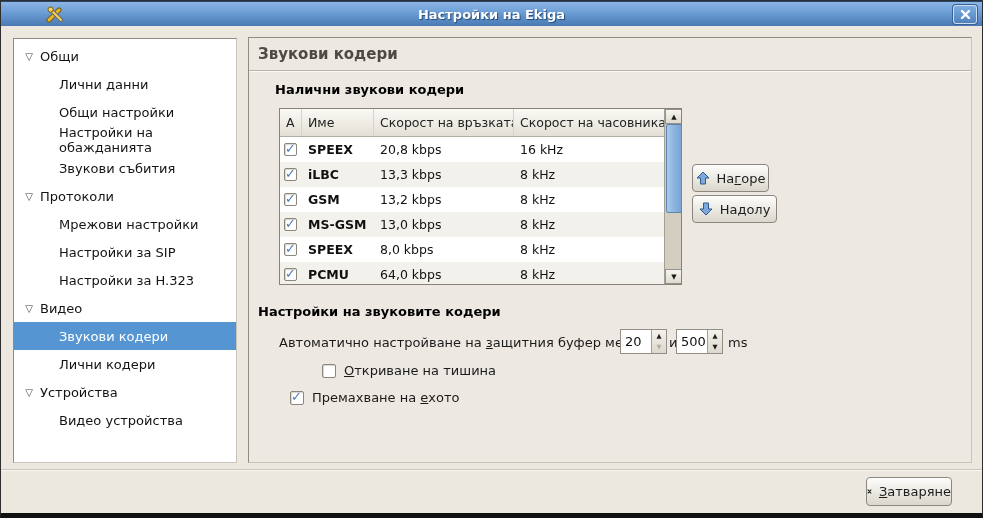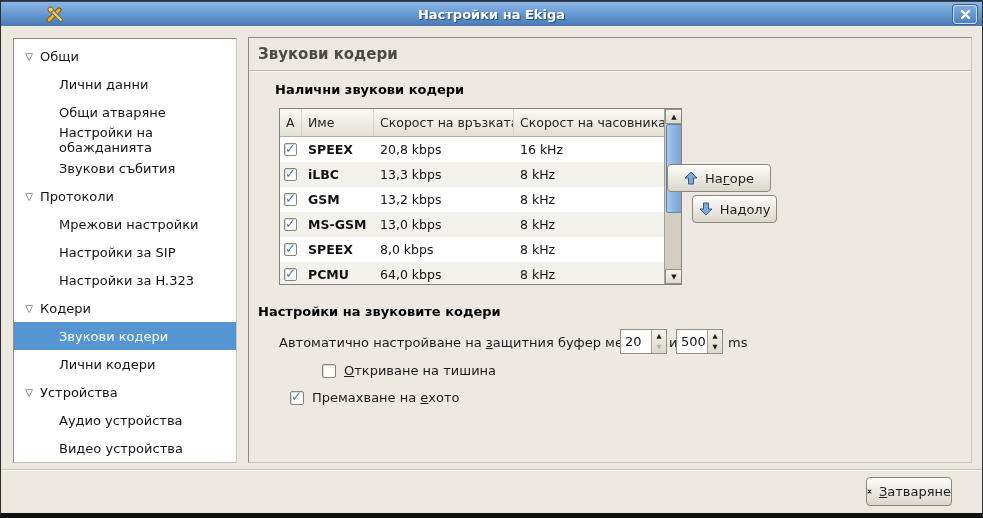--- a/index.html
+++ b/index.html
@@ -75,21 +75,21 @@
   .sbtn.down{bottom:0;}
   .sthumb{position:absolute;left:1px;top:15px;width:16px;height:89px;border:1px solid #5d83ab;border-radius:2px;
         background:linear-gradient(90deg,#a9c9ea 0%,#8cb4e0 50%,#7aa5d4 100%);}
   
   .gbtn{
     position:absolute;border:1px solid #8b877e;border-radius:4px;
     background:linear-gradient(180deg,#fdfdfc 0%,#ebe8e1 55%,#dad6cc 100%);
     box-shadow:inset 0 1px 0 #fff;display:flex;align-items:center;justify-content:center;
     font-size:13px;color:#1e1e1e;gap:7px;cursor:pointer;
   }
-  .btn-up{left:418px;top:126px;width:104px;height:28px;}
+  .btn-up{left:443px;top:126px;width:77px;height:28px;}
   .btn-down{left:443px;top:157px;width:85px;height:28px;}
   .mn{text-decoration:underline;}
   
   .jitter-label{position:absolute;left:30px;top:297px;font-size:13px;color:#1b1b1b;}
   .spin{position:absolute;top:291px;width:47px;height:25px;background:#fff;border:1px solid #938f86;display:flex;}
   .spin input{flex:1;width:26px;border:none;outline:none;font-size:13px;padding-left:4px;background:#fff;color:#111;}
   .steppers{width:15px;flex:none;border-left:1px solid #a39f95;display:flex;flex-direction:column;
     background:linear-gradient(180deg,#f4f2ec,#dcd8cd);}
   .steppers span{flex:1;font-size:6.5px;display:flex;align-items:center;justify-content:center;color:#1d1d1d;}
   .steppers span.dis{color:#b3afa5;}
@@ -127,21 +127,21 @@
 
   <div class="sidebar">
     <div class="tree-item parent">
       <span class="expander">▽</span>
       <span class="label">Общи</span>
     </div>
     <div class="tree-item child">
       <span class="label">Лични данни</span>
     </div>
     <div class="tree-item child">
-      <span class="label">Общи атваряне</span>
+      <span class="label">Общи настройки</span>
     </div>
     <div class="tree-item child">
       <span class="label">Настройки на обажданията</span>
     </div>
     <div class="tree-item child">
       <span class="label">Звукови събития</span>
     </div>
     <div class="tree-item parent">
       <span class="expander">▽</span>
       <span class="label">Протоколи</span>
@@ -150,34 +150,31 @@
       <span class="label">Мрежови настройки</span>
     </div>
     <div class="tree-item child">
       <span class="label">Настройки за SIP</span>
     </div>
     <div class="tree-item child">
       <span class="label">Настройки за H.323</span>
     </div>
     <div class="tree-item parent">
       <span class="expander">▽</span>
-      <span class="label">Кодери</span>
+      <span class="label">Видео</span>
     </div>
     <div class="tree-item child selected">
       <span class="label">Звукови кодери</span>
     </div>
     <div class="tree-item child">
       <span class="label">Лични кодери</span>
     </div>
     <div class="tree-item parent">
       <span class="expander">▽</span>
       <span class="label">Устройства</span>
-    </div>
-    <div class="tree-item child">
-      <span class="label">Аудио устройства</span>
     </div>
     <div class="tree-item child">
       <span class="label">Видео устройства</span>
     </div>
   </div>
 
   <div class="mainpanel">
     <div class="page-title">Звукови кодери</div>
     <div class="title-sep"></div>
 

